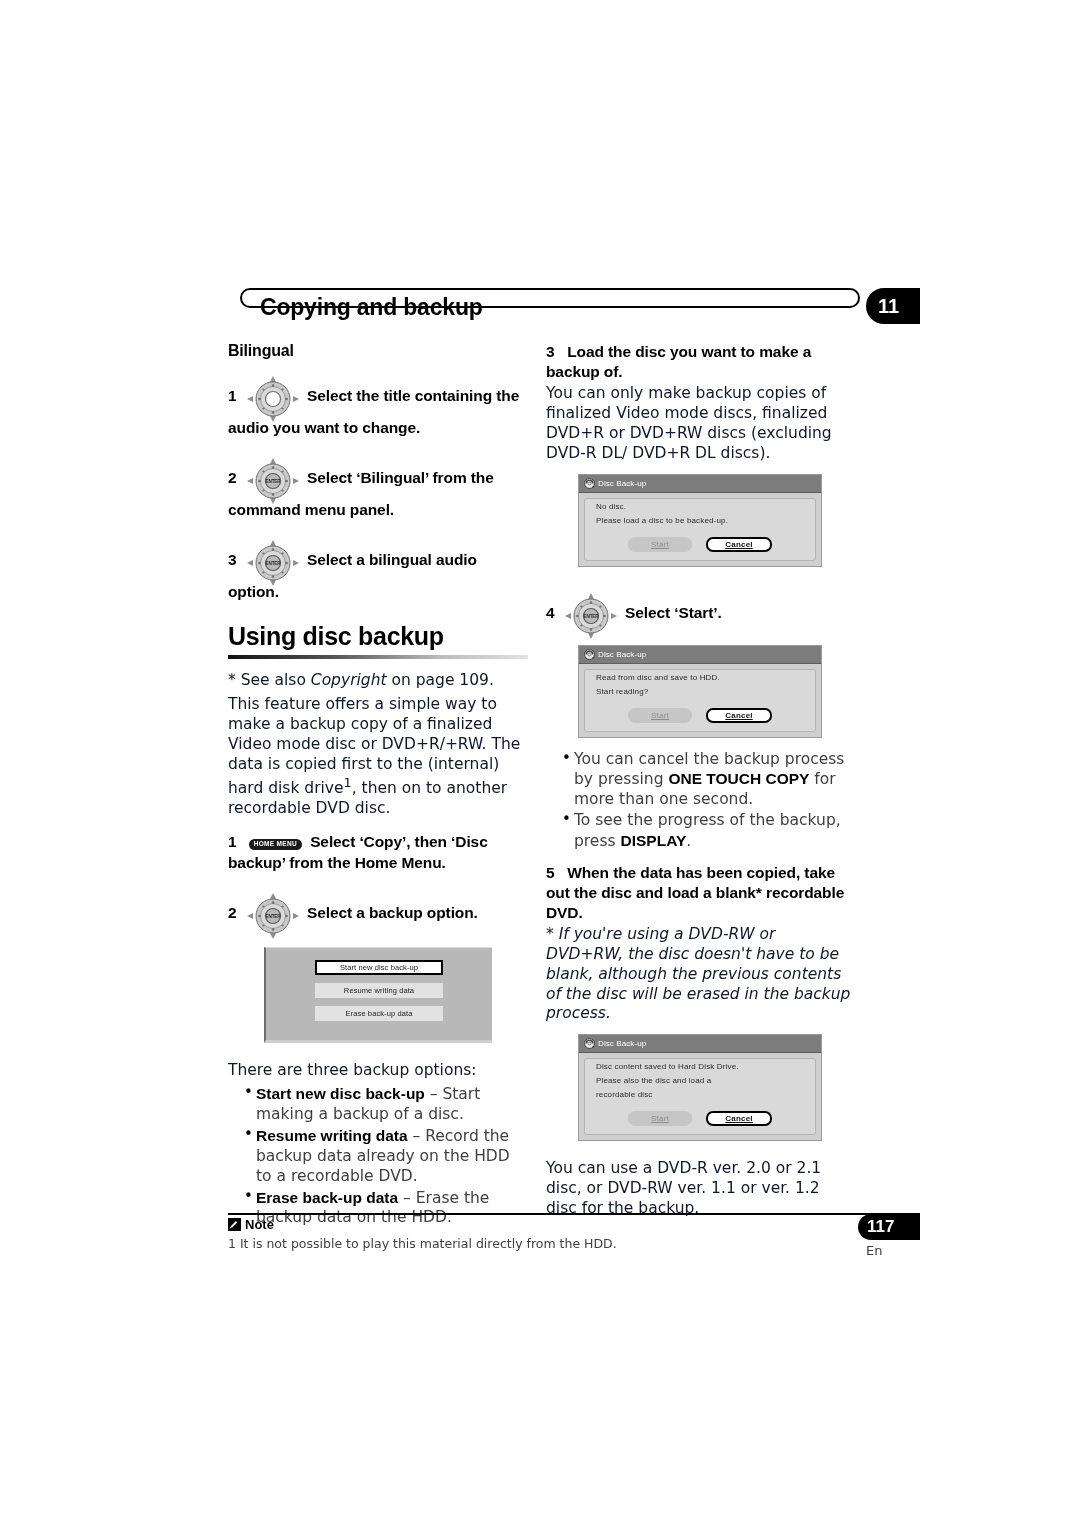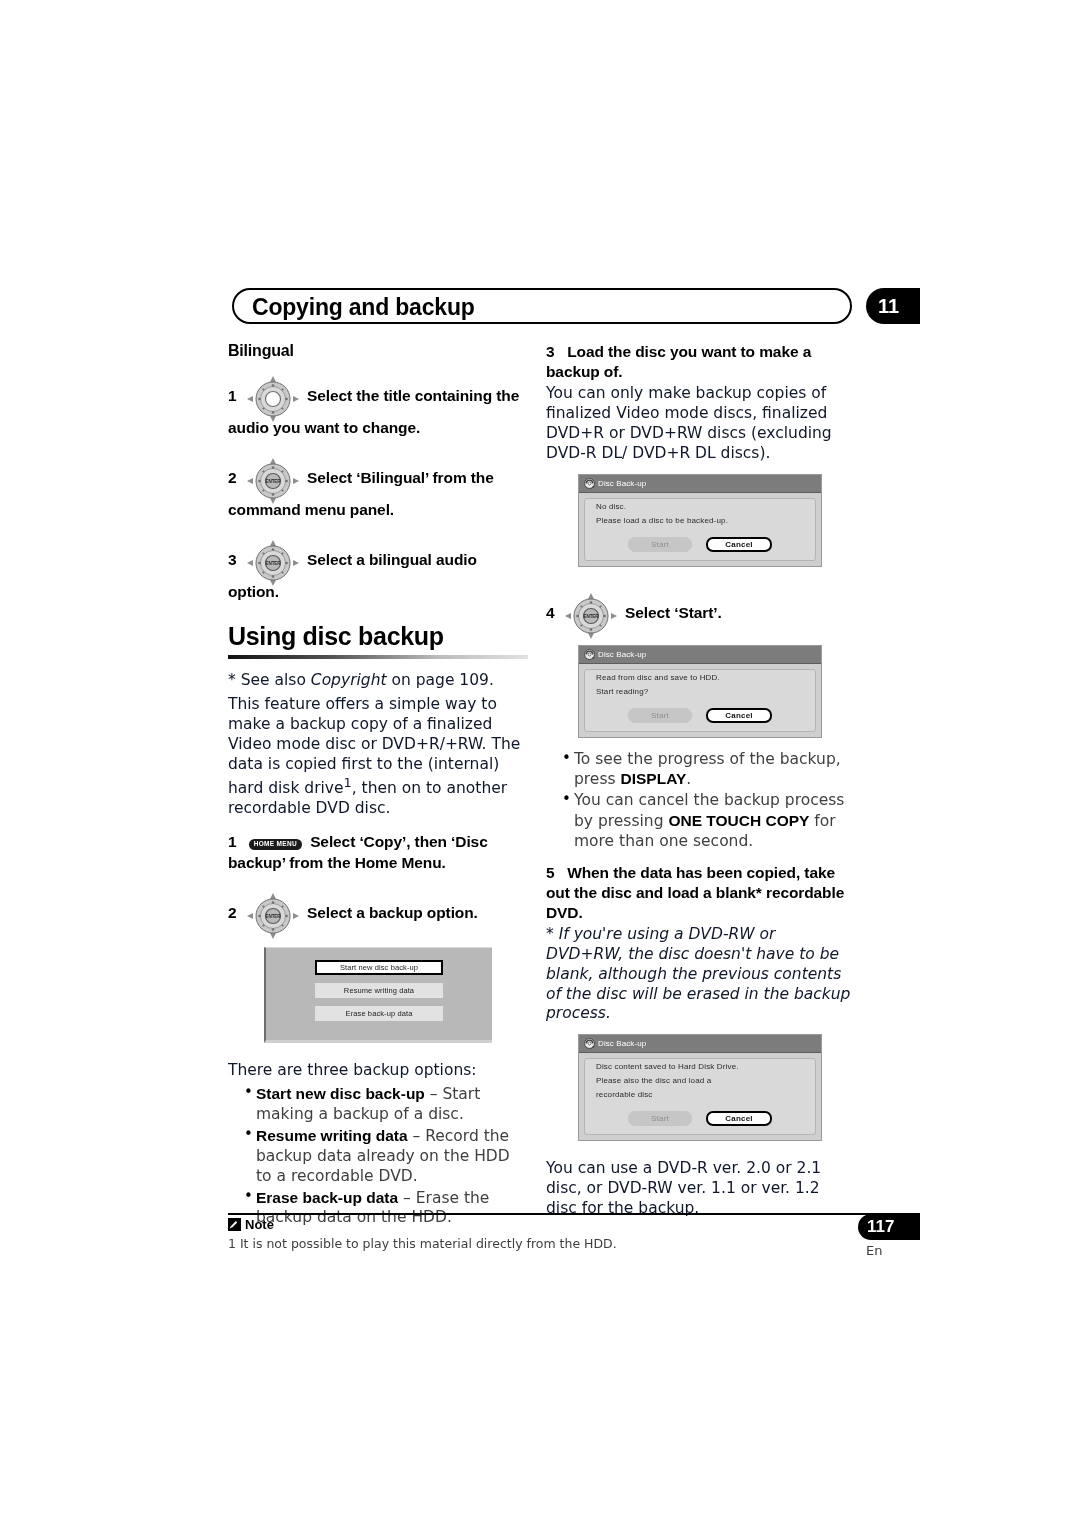--- a/index.html
+++ b/index.html
@@ -26,23 +26,23 @@
   
   .header {
     position: absolute;
     left: 228px;
     top: 288px;
     width: 692px;
     height: 36px;
   }
   .header-bar {
     position: absolute;
-    left: 4px; top: 0;
+    left: 12px; top: 0;
     width: 620px;
-    height: 36px;
+    height: 20px;
     border: 2px solid #000;
     border-radius: 18px;
     box-sizing: border-box;
     background: #fff;
   }
   .header-title {
     position: absolute;
     left: 18px;
     top: 4px;
     font-size: 23px;
@@ -254,20 +254,21 @@
     gap: 14px;
   }
   .dialog .btn {
     font-size: 8px;
     font-family: "Liberation Sans", sans-serif;
     text-align: center;
     padding: 2px 0;
     width: 62px;
     border-radius: 7px;
     letter-spacing: 0.2px;
+    text-decoration: underline;
   }
   .dialog .btn.disabled {
     background: #c6c6c6;
     color: #8d8d8d;
     border: 1px solid #c6c6c6;
   }
   .dialog .btn.active {
     background: #ffffff;
     color: #111;
     border: 2px solid #000;
@@ -597,22 +598,22 @@
         <div class="btnrow">
           <div class="btn disabled">Start</div>
           <div class="btn active">Cancel</div>
         </div>
       </div>
     </div>
 
     <div class="gap-s"></div>
 
     <ul class="bullets">
+      <li><span>You can cancel the backup process by pressing </span><b>ONE TOUCH COPY</b><span> for more than one second.</span></li>
       <li><span>To see the progress of the backup, press </span><b>DISPLAY</b><span>.</span></li>
-      <li><span>You can cancel the backup process by pressing </span><b>ONE TOUCH COPY</b><span> for more than one second.</span></li>
     </ul>
 
     <div class="gap-s"></div>
 
     <div class="step">
       <span class="step-num">5</span>&nbsp;&nbsp;
       <span>When the data has been copied, take out the disc and load a blank* recordable DVD.</span>
     </div>
 
     <p class="body it">* If you're using a DVD-RW or DVD+RW, the disc doesn't have to be blank, although the previous contents of the disc will be erased in the backup process.</p>

